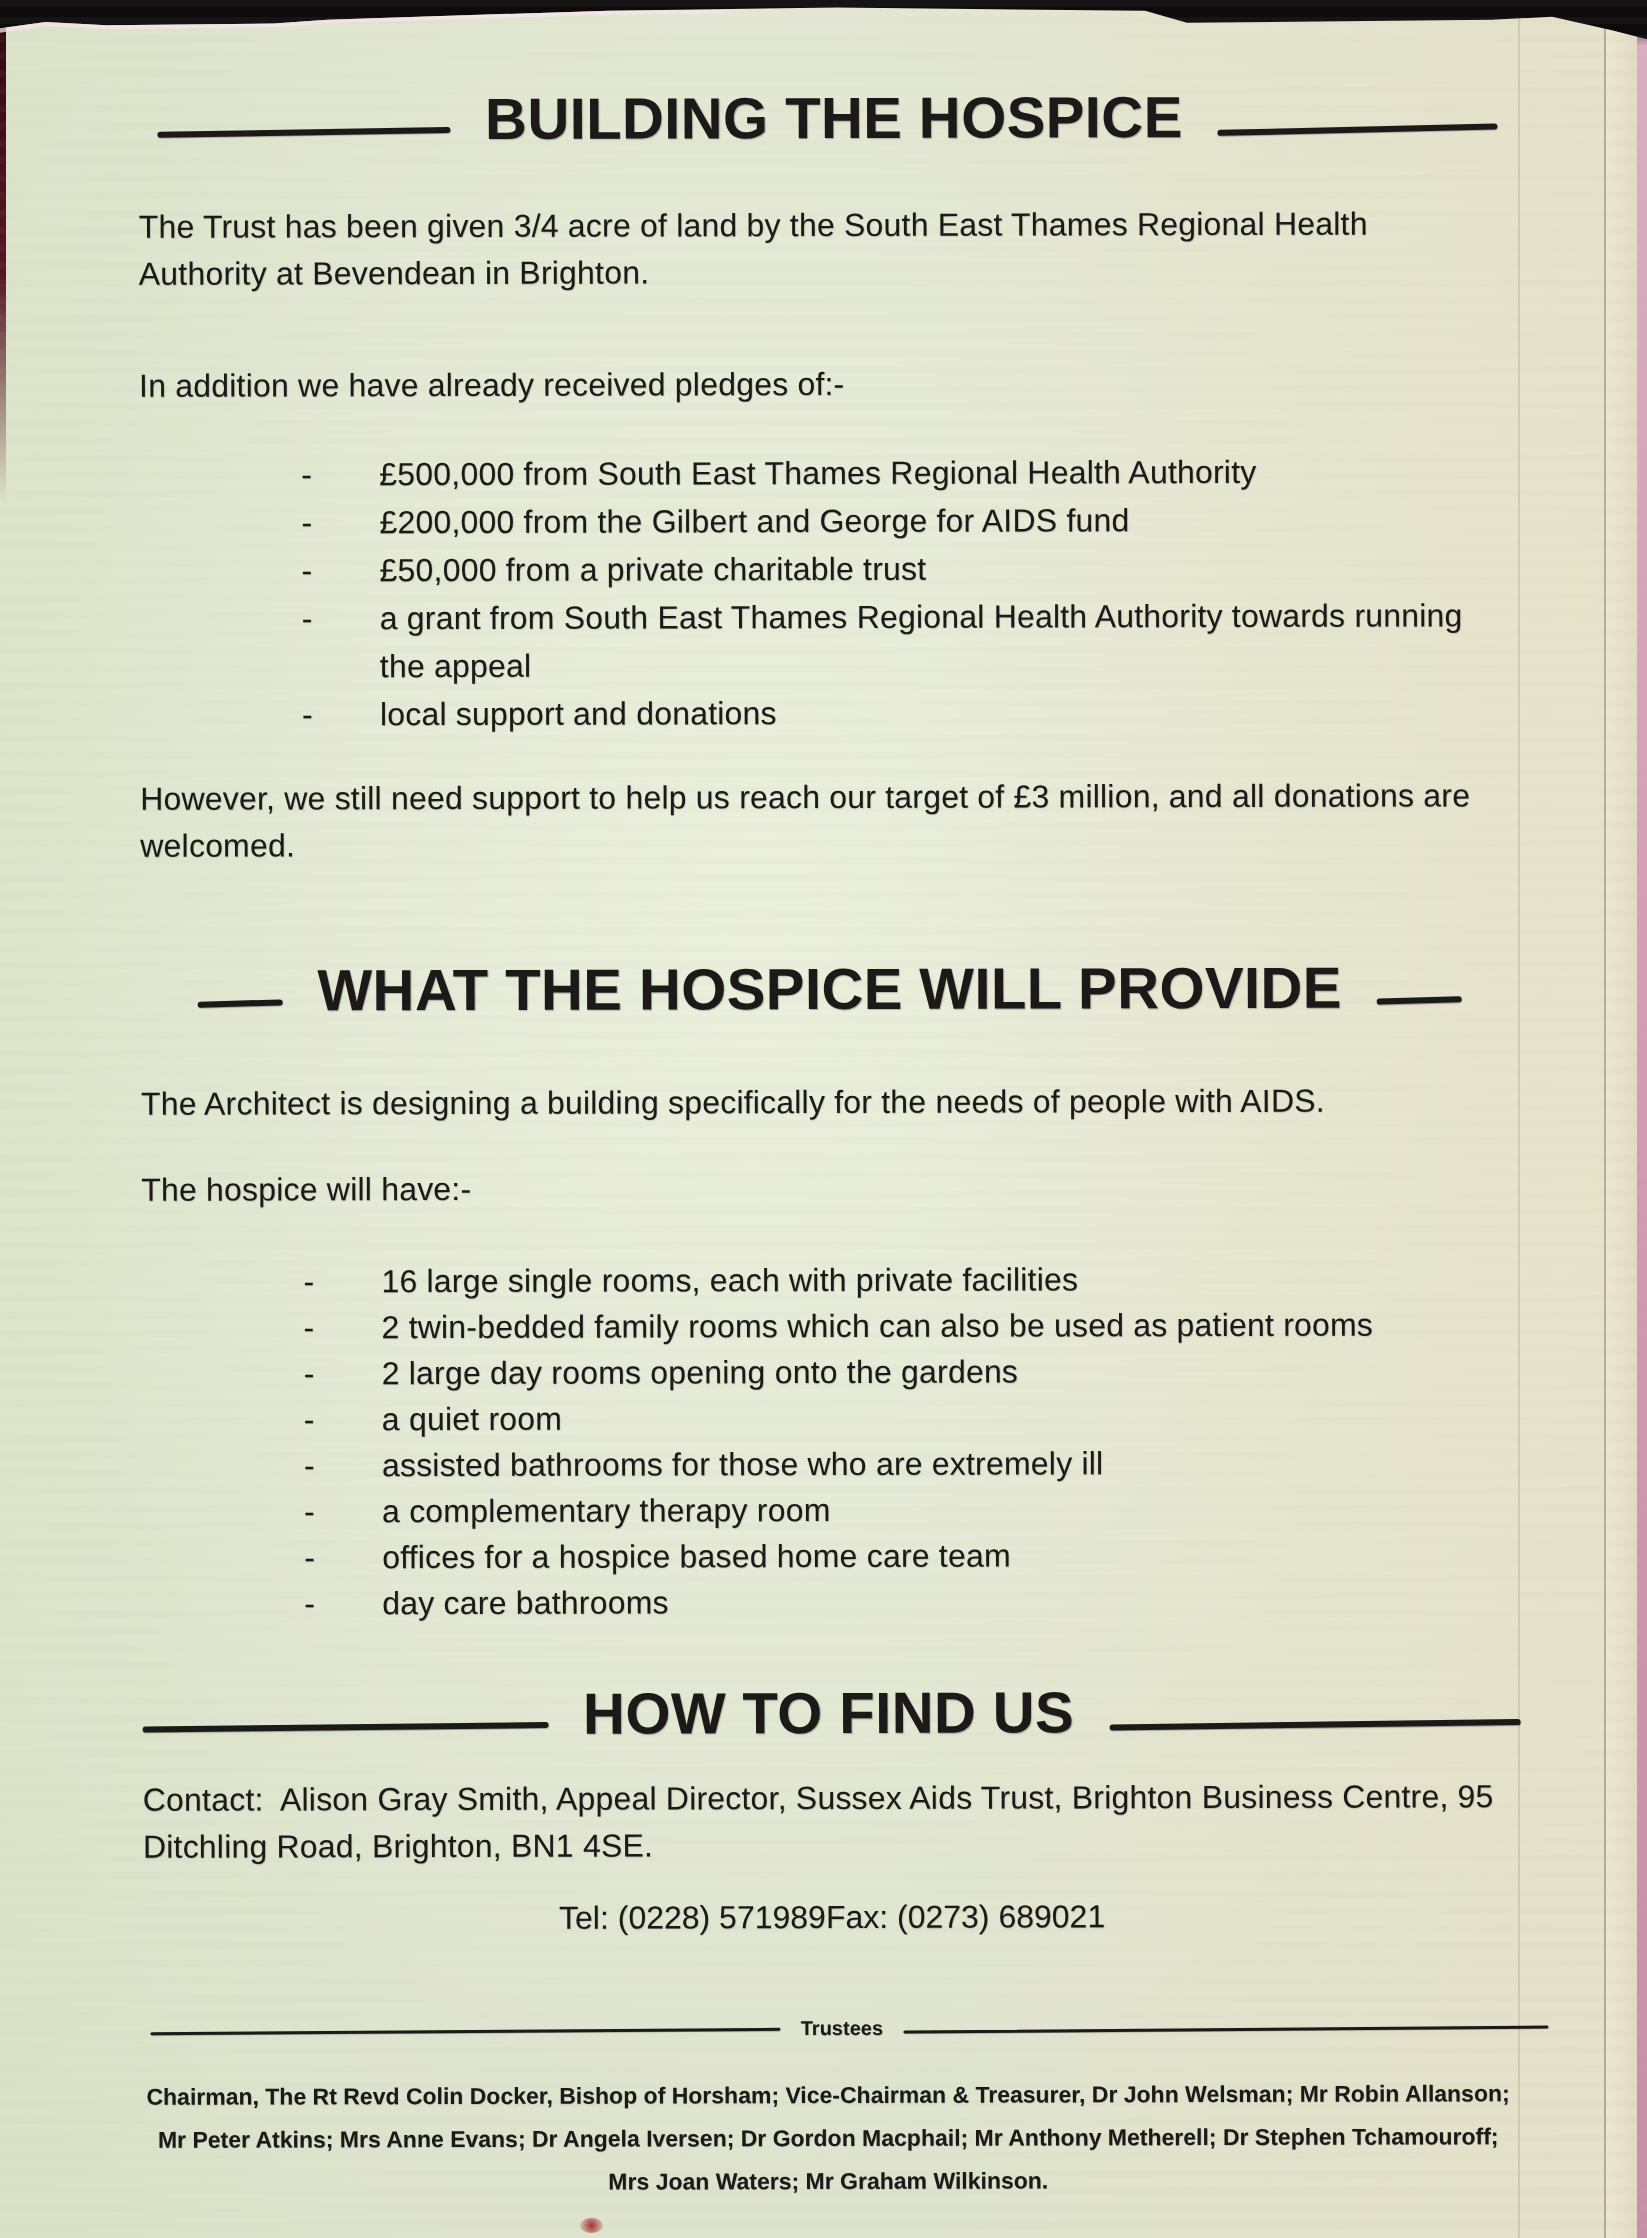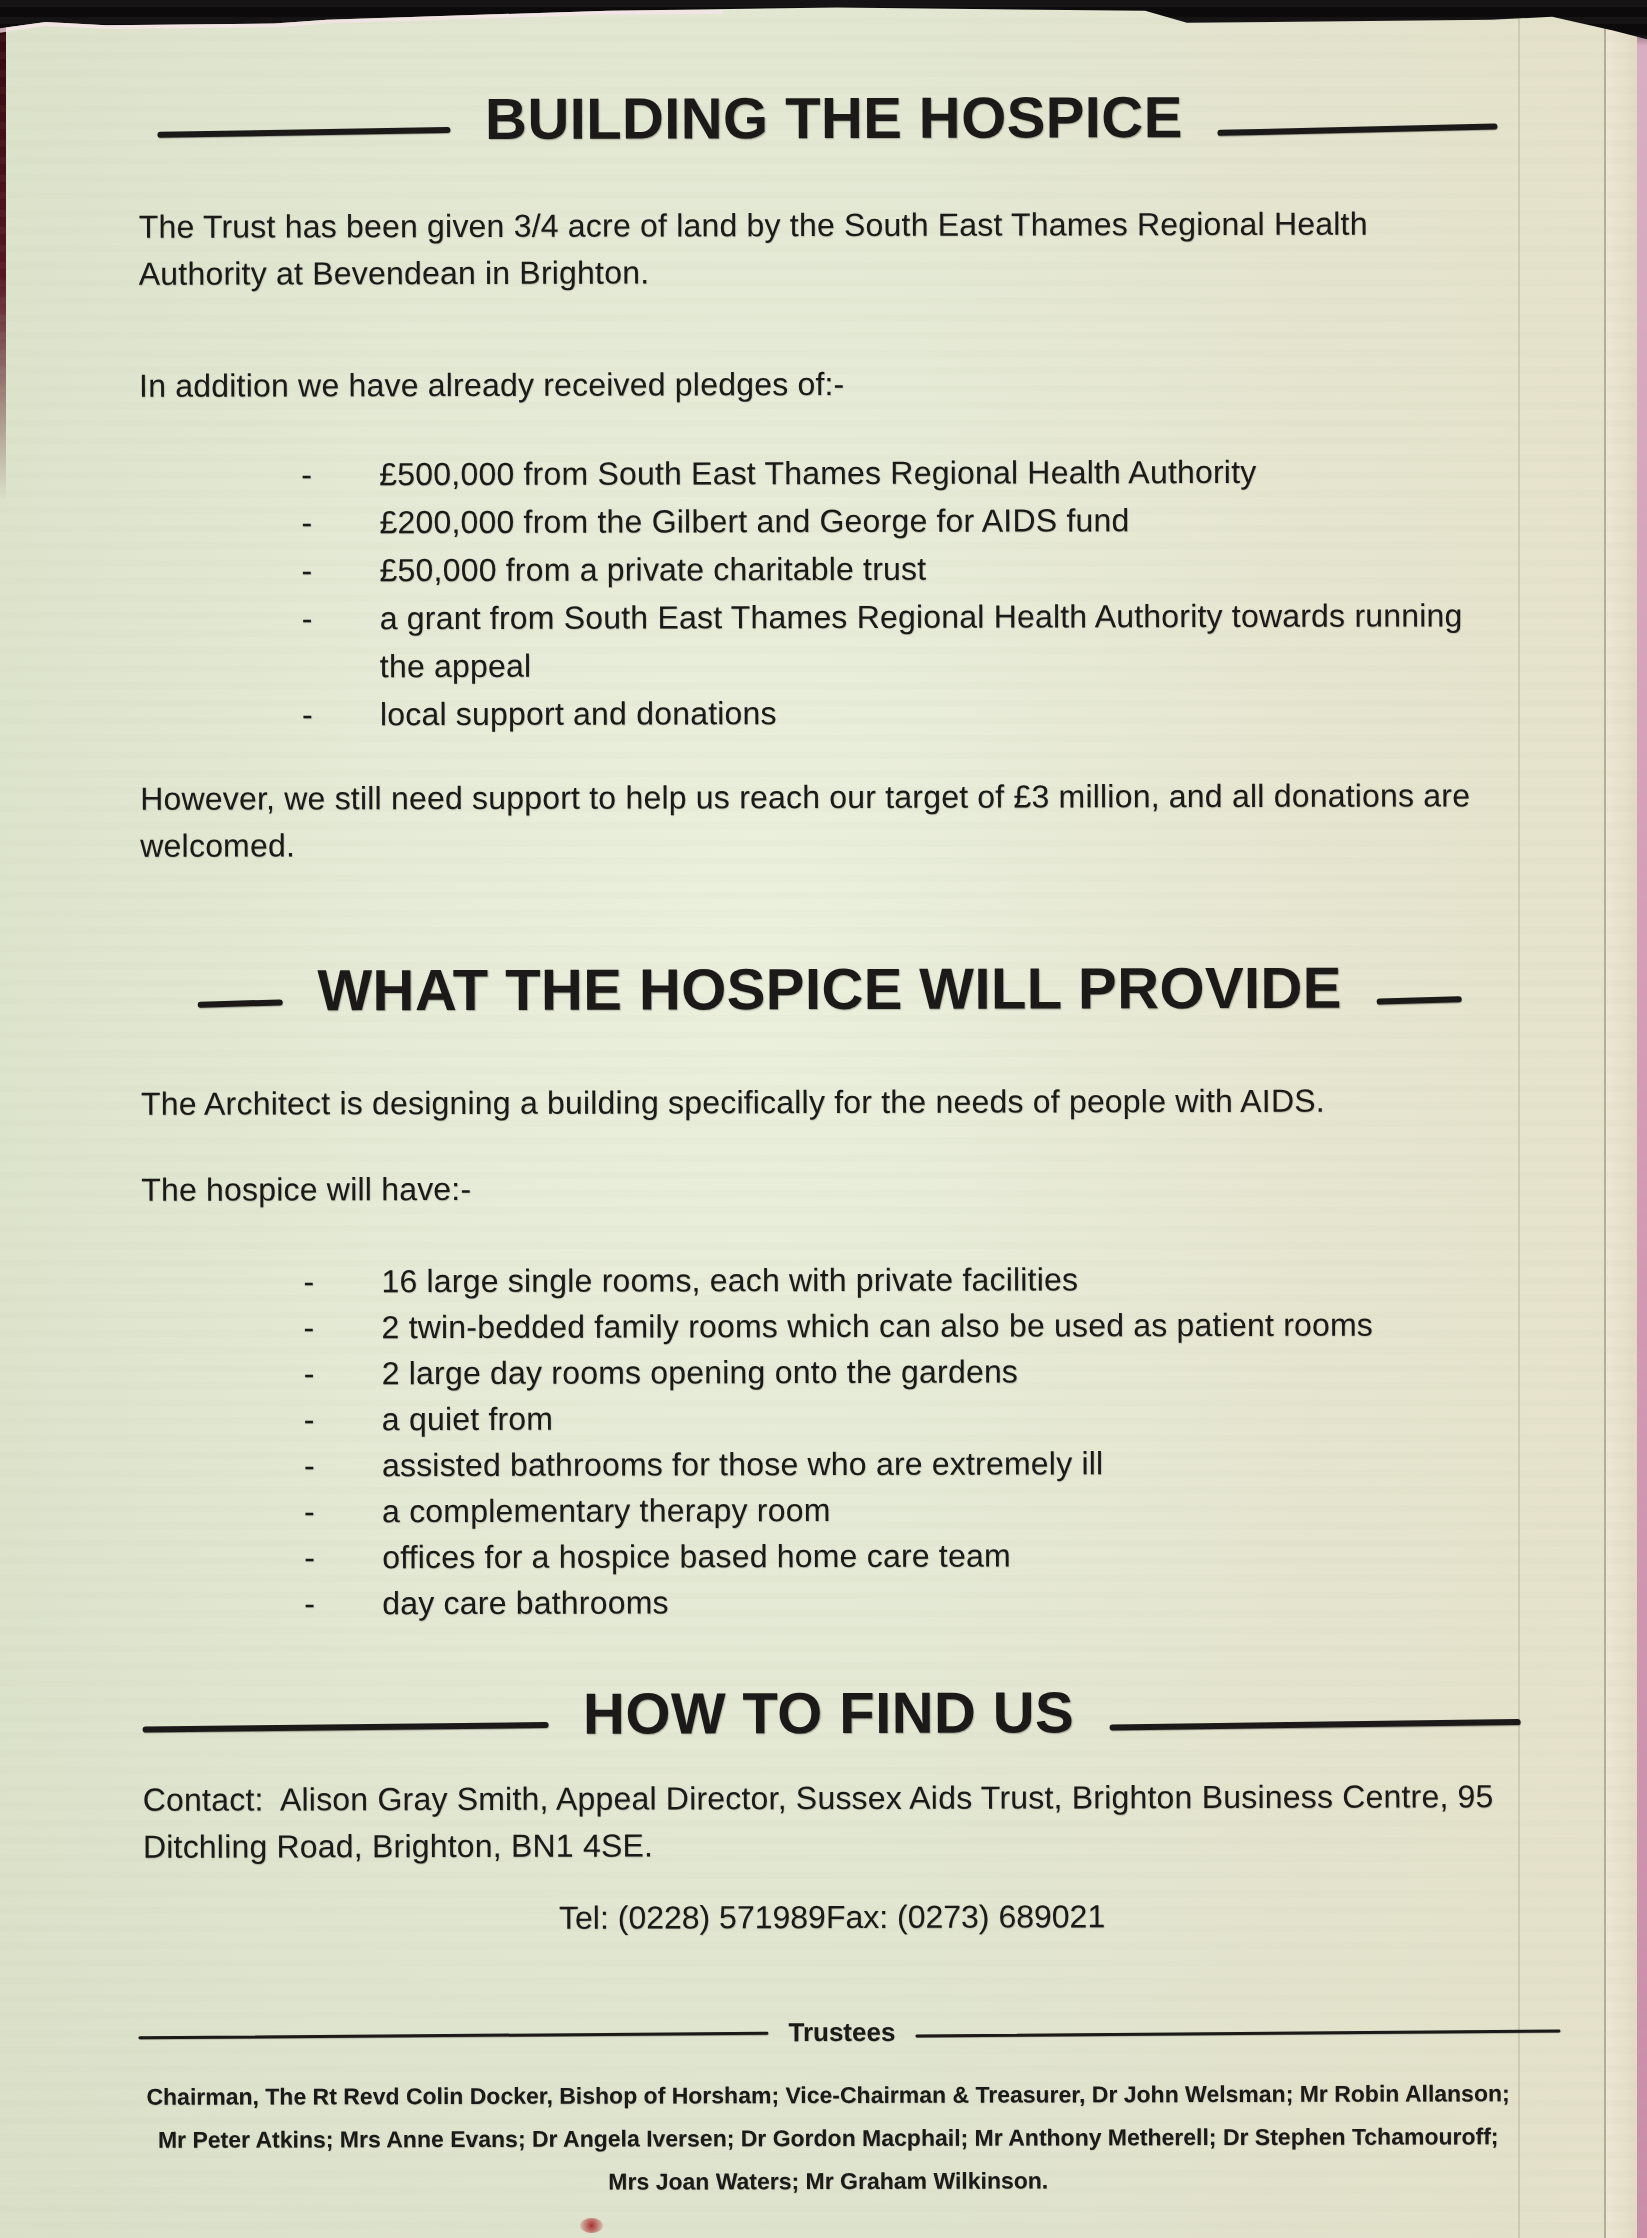--- a/index.html
+++ b/index.html
@@ -46,21 +46,21 @@
   .list .item-text{max-width:1118px;}
   .pledges .row{line-height:48px;}
   .features .row{line-height:46px;}
   .contact-text{white-space:pre-wrap;}
   .telfax{text-align:center;font-size:32px;line-height:40px;
     text-shadow:0.5px 0.6px 1.1px rgba(35,33,30,0.30);}
   .telfax .fax{}
   .t-divider{display:flex;justify-content:center;align-items:center;}
   .t-line{height:3px;background:var(--ink,#1b1a18);border-radius:1.5px;margin-top:3px;
     box-shadow:0.3px 0.6px 0.8px rgba(35,33,30,0.4);}
-  .t-label{font-size:26px;font-weight:bold;margin:0 20px;white-space:nowrap;
+  .t-label{font-size:20px;font-weight:bold;margin:0 20px;white-space:nowrap;
     text-shadow:0.4px 0.5px 0.8px rgba(35,33,30,0.3);}
   .t-names{text-align:center;font-size:23px;font-weight:bold;line-height:43px;
     text-shadow:0.4px 0.5px 0.8px rgba(35,33,30,0.3);}
 </style>
 </head>
 <body>
 
 <div class="page">
 
   <div class="left-edge"></div>
@@ -139,21 +139,21 @@
           <span class="item-text">2 twin-bedded family rooms which can also be used as patient rooms</span>
         </div>
 
         <div class="row">
           <span class="dash-col">-</span>
           <span class="item-text">2 large day rooms opening onto the gardens</span>
         </div>
 
         <div class="row">
           <span class="dash-col">-</span>
-          <span class="item-text">a quiet from</span>
+          <span class="item-text">a quiet room</span>
         </div>
 
         <div class="row">
           <span class="dash-col">-</span>
           <span class="item-text">assisted bathrooms for those who are extremely ill</span>
         </div>
 
         <div class="row">
           <span class="dash-col">-</span>
           <span class="item-text">a complementary therapy room</span>

